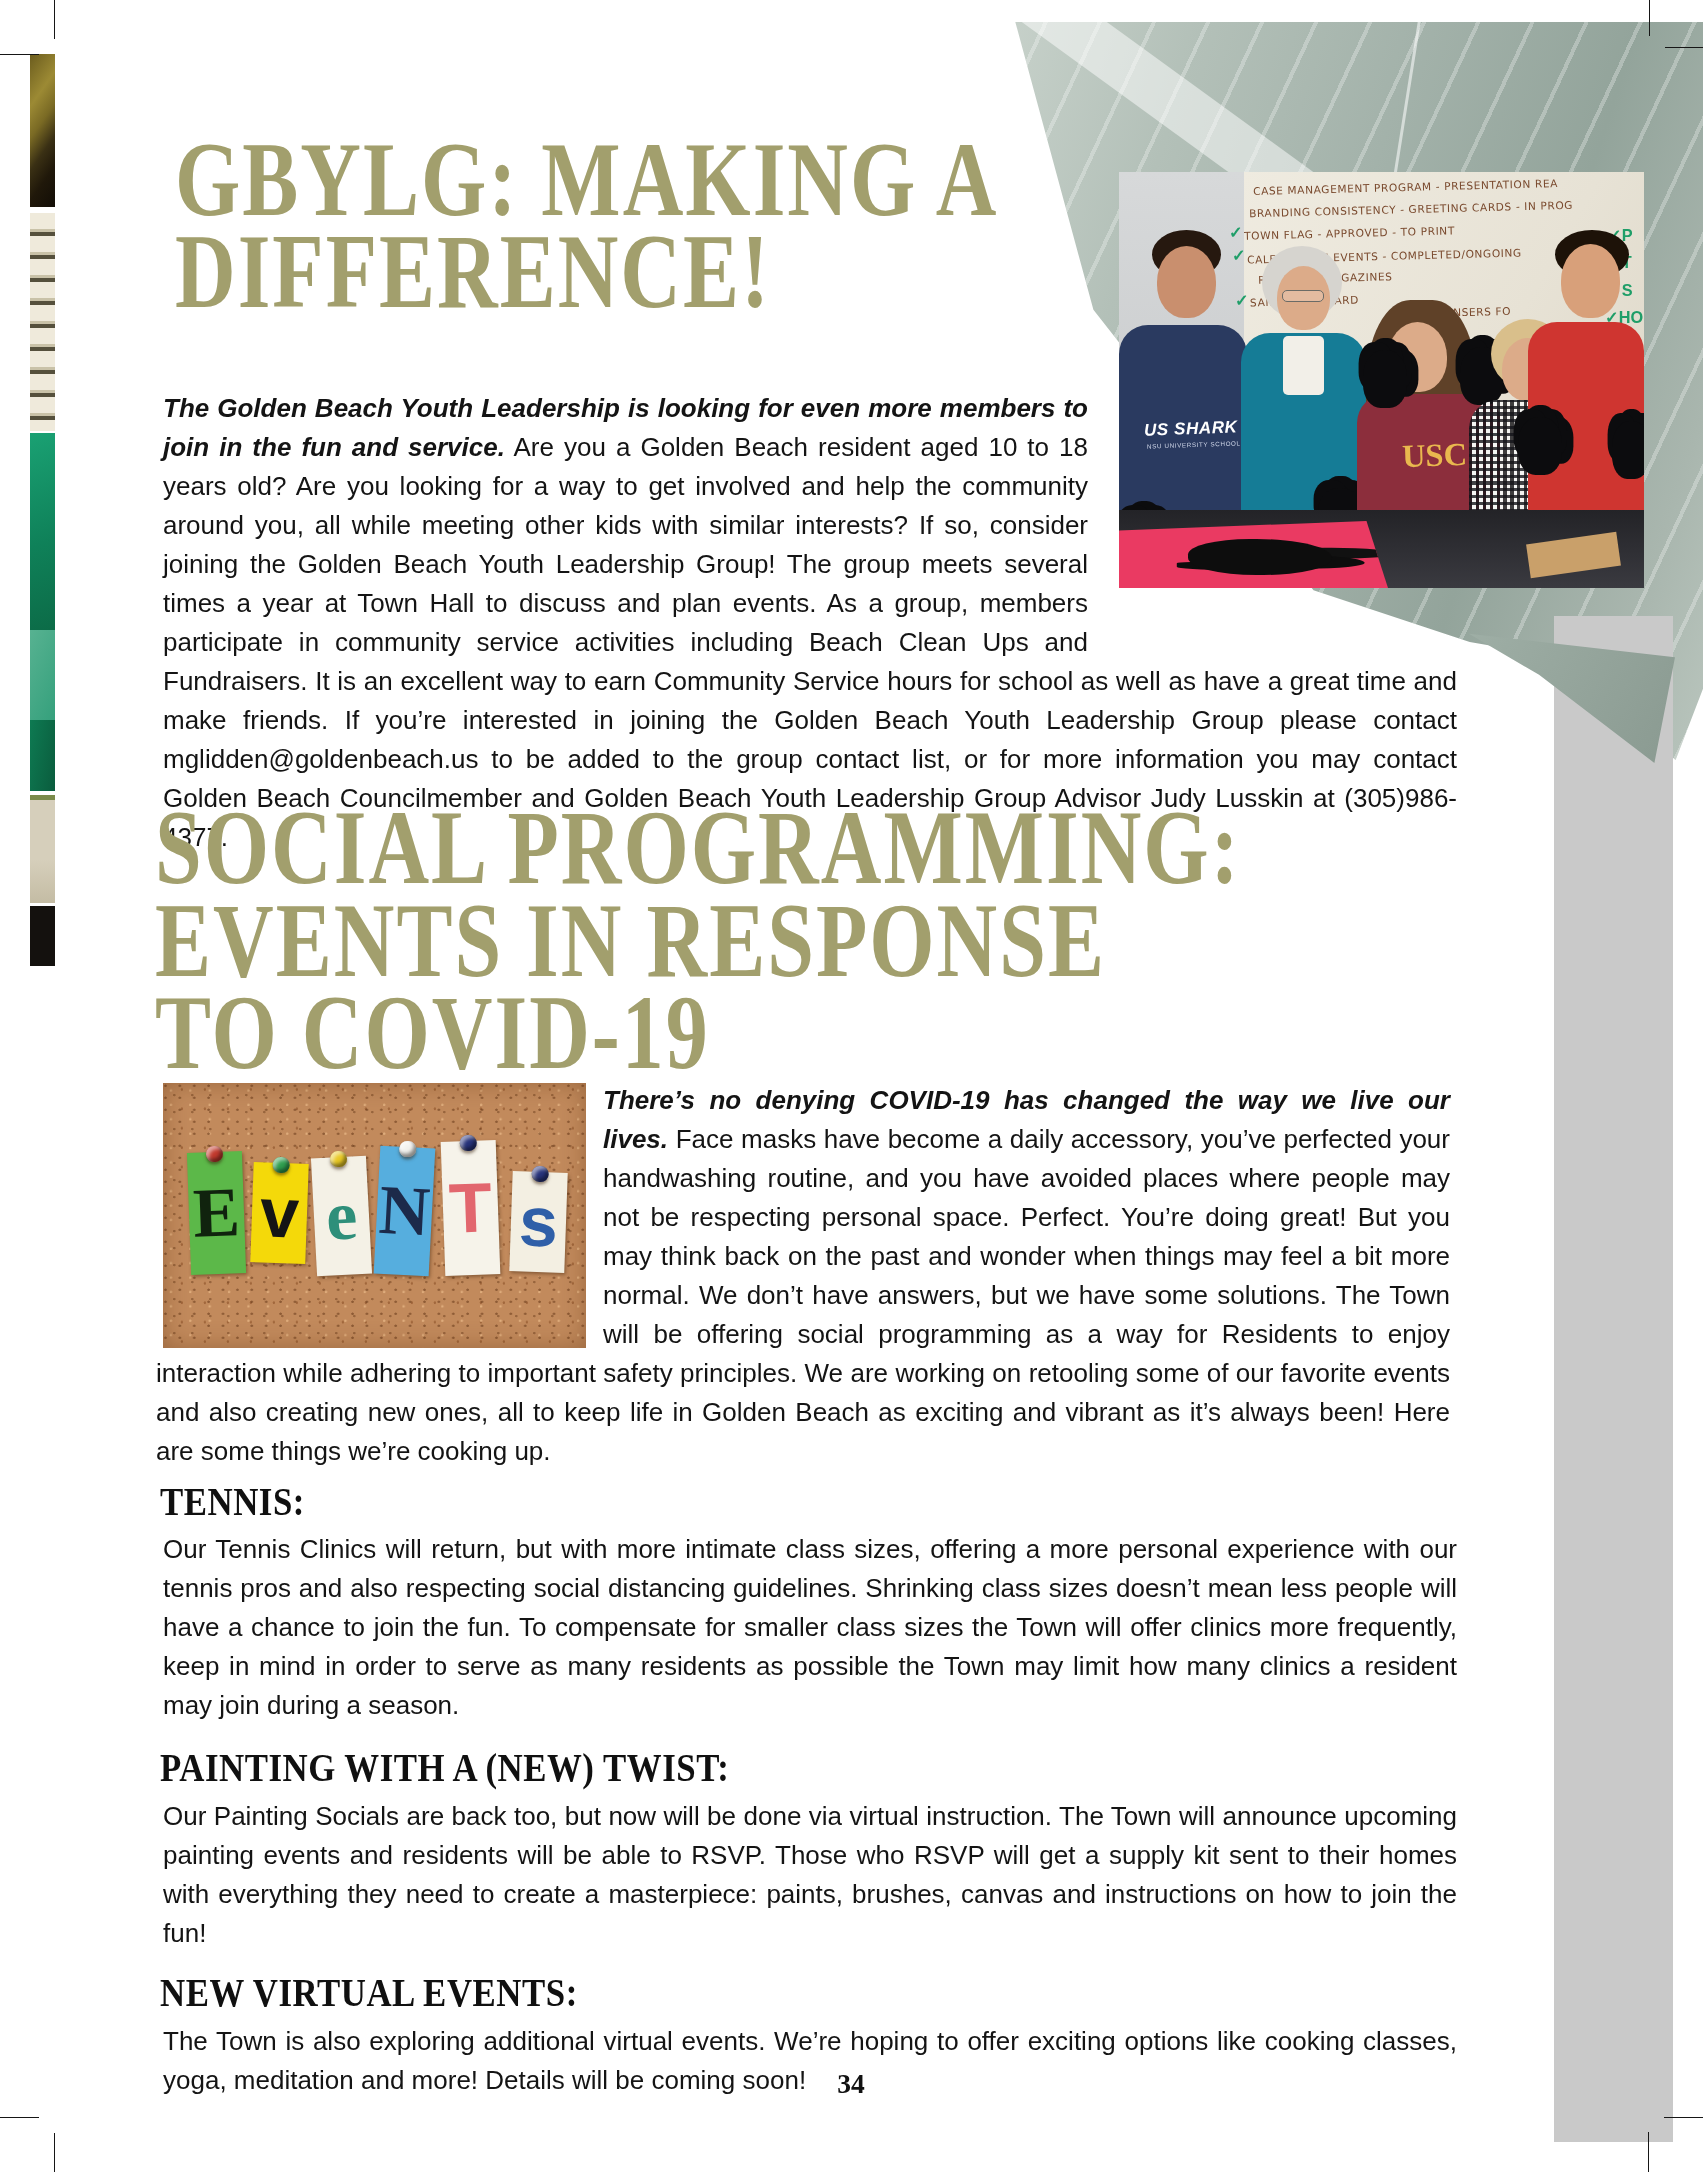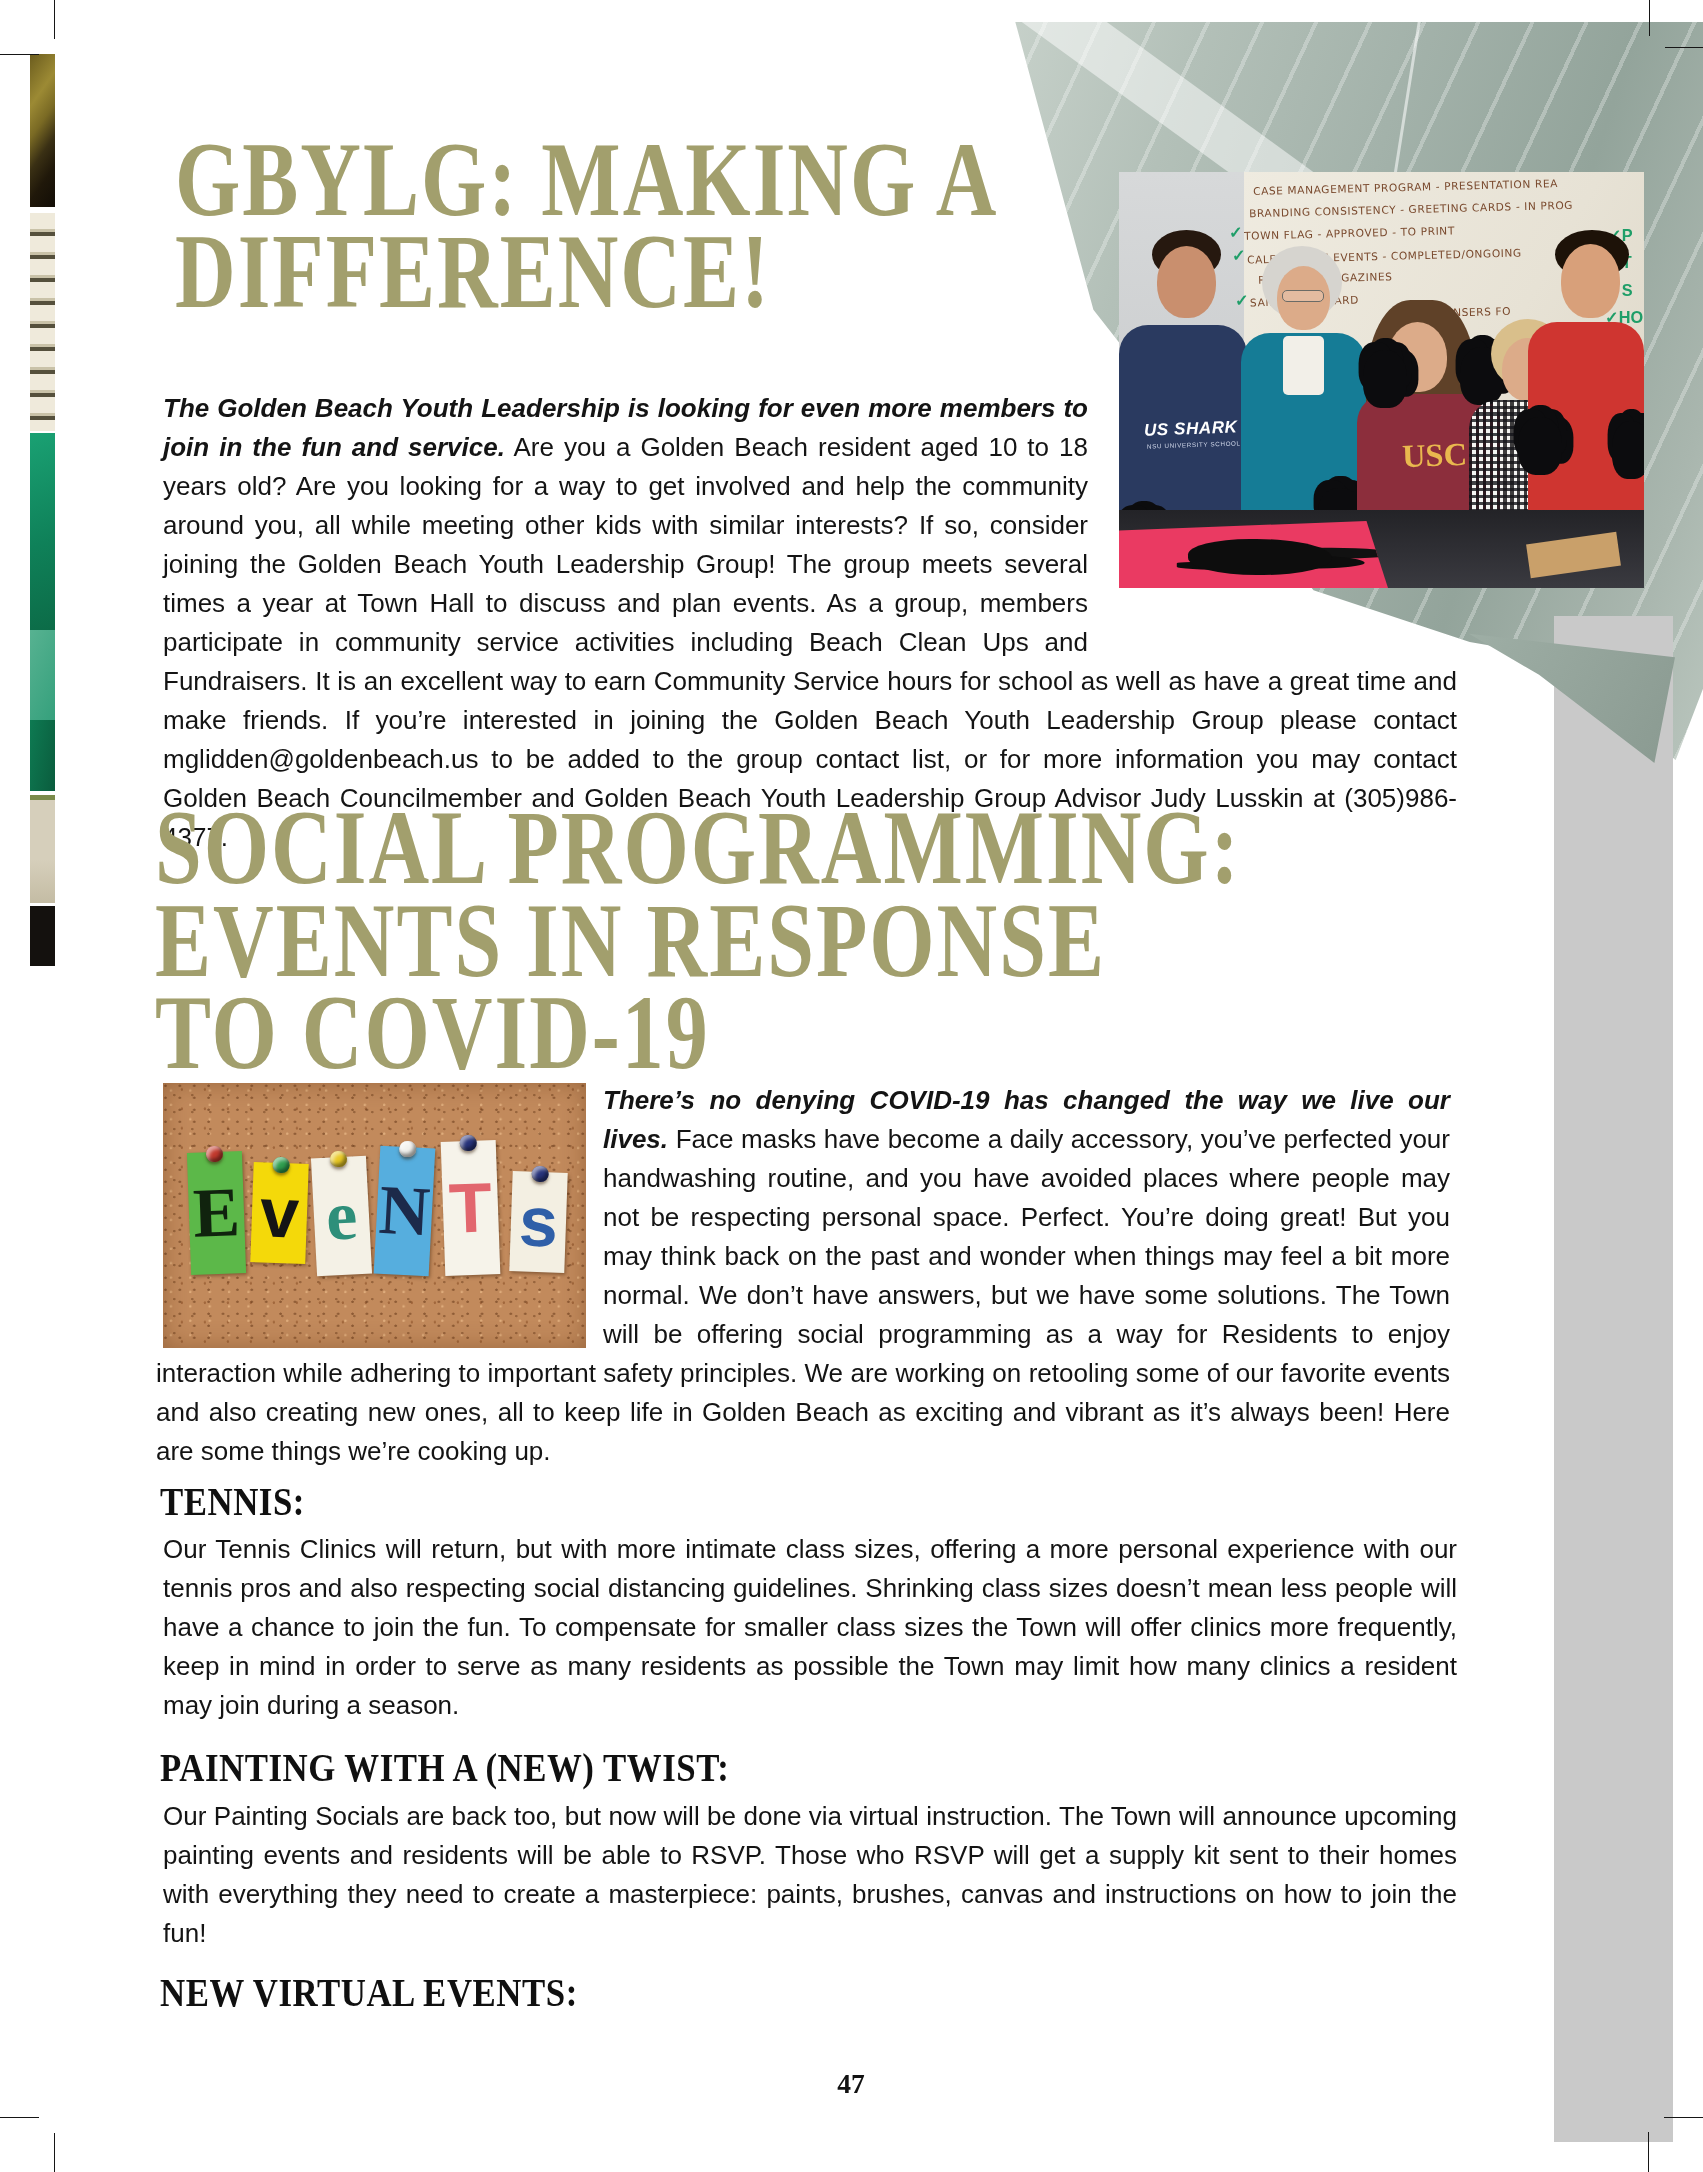--- a/index.html
+++ b/index.html
@@ -233,17 +233,18 @@
     <span class="spacer-l"></span><span class="lead">There’s no denying COVID-19 has changed the way we live our lives.</span>  <span>Face masks have become a daily accessory, you’ve perfected your handwashing routine, and you have avoided places where people may not be respecting personal space.  Perfect. You’re doing great! But you may think back on the past and wonder when things may feel a bit more normal.  We don’t have answers, but we have some solutions.  The Town will be offering social programming as a way for Residents to enjoy interaction while adhering to important safety principles.  We are working on retooling some of our favorite events and also creating new ones, all to keep life in Golden Beach as exciting and vibrant as it’s always been!  Here are some things we’re cooking up.</span>
   </div>
 
   <div class="sechead" style="left:160px;top:1477px;">TENNIS:</div>
   <div class="para" style="left:163px;top:1530px;width:1294px;">Our Tennis Clinics will return, but with more intimate class sizes, offering a more personal experience with our tennis pros and also respecting social distancing guidelines.  Shrinking class sizes doesn’t mean less people will have a chance to join the fun.  To compensate for smaller class sizes the Town will offer clinics more frequently, keep in mind in order to serve as many residents as possible the Town may limit how many clinics a resident may join during a season.</div>
 
   <div class="sechead" style="left:160px;top:1743px;">PAINTING WITH A (NEW) TWIST:</div>
   <div class="para" style="left:163px;top:1797px;width:1294px;">Our Painting Socials are back too, but now will be done via virtual instruction.  The Town will announce upcoming painting events and residents will be able to RSVP.  Those who RSVP will get a supply kit sent to their homes with everything they need to create a masterpiece: paints, brushes, canvas and instructions on how to join the fun!</div>
 
   <div class="sechead" style="left:160px;top:1968px;">NEW VIRTUAL EVENTS:</div>
-
-  <div class="pagenum">47</div>
+  <div class="para" style="left:163px;top:2022px;width:1294px;">The Town is also exploring additional virtual events.  We’re hoping to offer exciting options like cooking classes, yoga, meditation and more! Details will be coming soon!</div>
+
+  <div class="pagenum">34</div>
 
 </div>
 
 
 </body></html>

